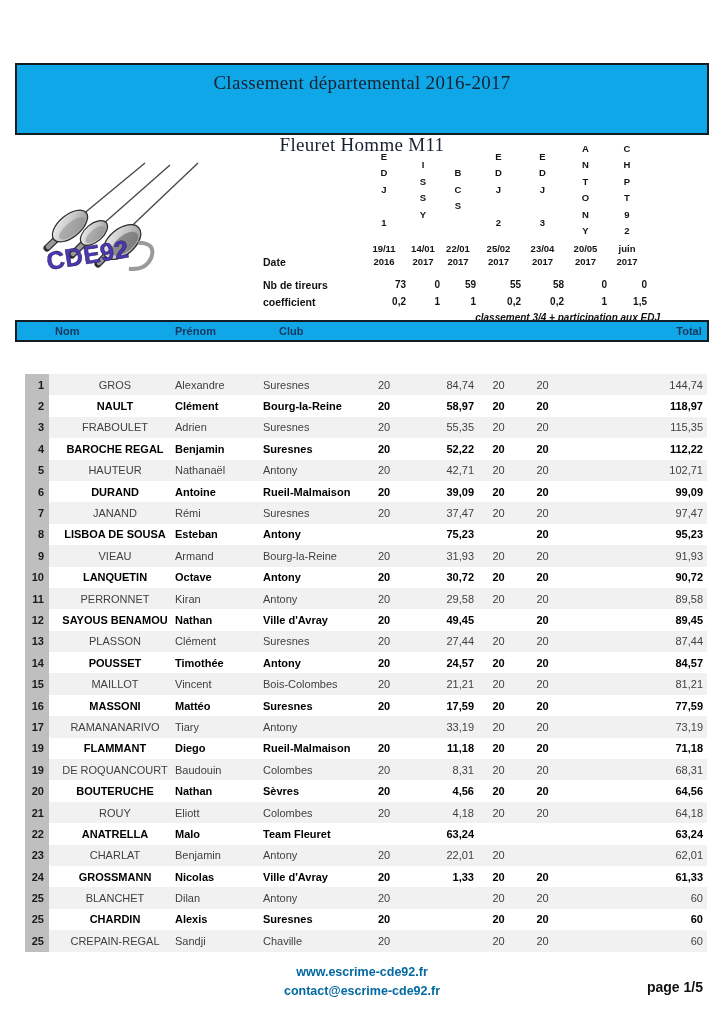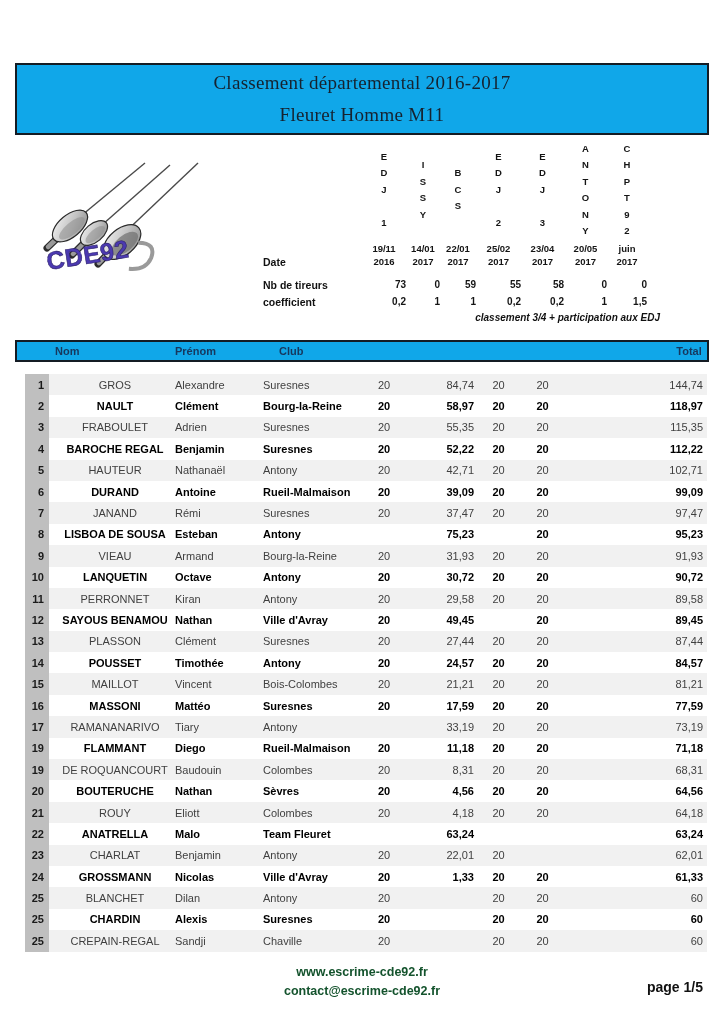--- a/index.html
+++ b/index.html
@@ -3,21 +3,21 @@
 <meta charset="utf-8">
 <style>
   html,body{margin:0;padding:0;background:#fff;}
   .page{position:relative;width:724px;height:1024px;background:#fff;overflow:hidden;
         font-family:"Liberation Sans",sans-serif;color:#222;}
 
   
   .title-box{position:absolute;left:15px;top:63px;width:694px;height:72px;box-sizing:border-box;
              background:#10a7e9;border:2px solid #141c24;
              display:flex;flex-direction:column;justify-content:center;align-items:center;gap:10px;}
-  .title{font-family:"Liberation Serif",serif;font-size:19px;color:#16222f;letter-spacing:.3px;}
+  .title{font-family:"Liberation Serif",serif;font-size:19px;color:#16222f;letter-spacing:.3px;margin-top:30px;}
 
   
   .logo{position:absolute;left:30px;top:145px;width:230px;height:150px;}
 
   
   .c1{width:44px}.c2{width:34px}.c3{width:36px}.c4{width:45px}.c5{width:43px}.c6{width:43px}.c7{width:40px}
 
   
   .events{position:absolute;left:263px;top:139px;width:384px;}
   .ml{width:99px;box-sizing:border-box;font-weight:bold;font-size:10.5px;color:#111;flex:none;}
@@ -28,21 +28,21 @@
   .date-row{display:flex;align-items:flex-end;height:27px;}
   .date-cell{text-align:center;font-weight:bold;font-size:9.5px;line-height:13px;color:#141414;box-sizing:border-box;}
   .meta-gap{height:8px;}
   .meta-row{display:flex;align-items:center;height:17px;}
   .val-cell{text-align:right;font-weight:bold;font-size:10px;color:#141414;box-sizing:border-box;}
 
   .note{position:absolute;left:375px;top:312px;width:285px;text-align:right;
         font-weight:bold;font-style:italic;font-size:10px;color:#111;}
 
   
-  .band{position:absolute;left:15px;top:340px;width:694px;height:22px;box-sizing:border-box;
+  .band{position:absolute;left:15px;top:320px;width:694px;height:22px;box-sizing:border-box;
         background:#10a7e9;border:2px solid #141c24;display:flex;align-items:center;}
   .band-inner{display:flex;width:100%;padding-left:8px;box-sizing:border-box;
               color:#17375d;font-weight:bold;font-size:11px;}
   .bc{box-sizing:border-box;flex:none;}
   .bc.c-rank{width:24px}
   .bc.c-nom{width:126px;padding-left:6px}
   .bc.c-pre{width:104px}
   .bc.c-club{width:99px}
   .bc.cgap{width:285px}
   .bc.c-tot{width:60px;text-align:center;padding-right:8px}
@@ -59,21 +59,21 @@
   .cell.pre{width:88px;}
   .cell.club{width:99px;}
   .sc-wrap{display:flex;flex:none;}
   .sc{box-sizing:border-box;text-align:center;flex:none;}
   .sc.r{text-align:right;padding-right:2px;}
   .cell.tot{width:60px;text-align:right;padding-right:4px;}
 
   
   .site{position:absolute;left:0;top:963px;width:724px;text-align:center;
         color:#3b2f96;font-weight:bold;font-size:12.5px;line-height:19px;}
-  .site a{color:#14532d;text-decoration:none;display:block;}
+  .site a{color:#0369a1;text-decoration:none;display:block;}
   .pagenum{position:absolute;right:21px;top:979px;font-weight:bold;font-size:14px;color:#111;}
 </style>
 </head>
 <body>
 
 <div class="page">
 
   <div class="title-box">
     <div class="title">Classement départemental 2016-2017</div>
     <div class="title">Fleuret Homme M11</div>

